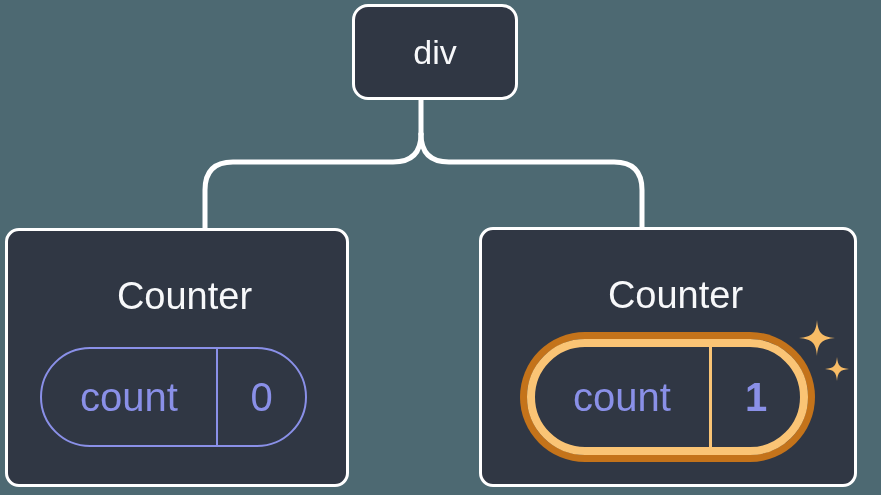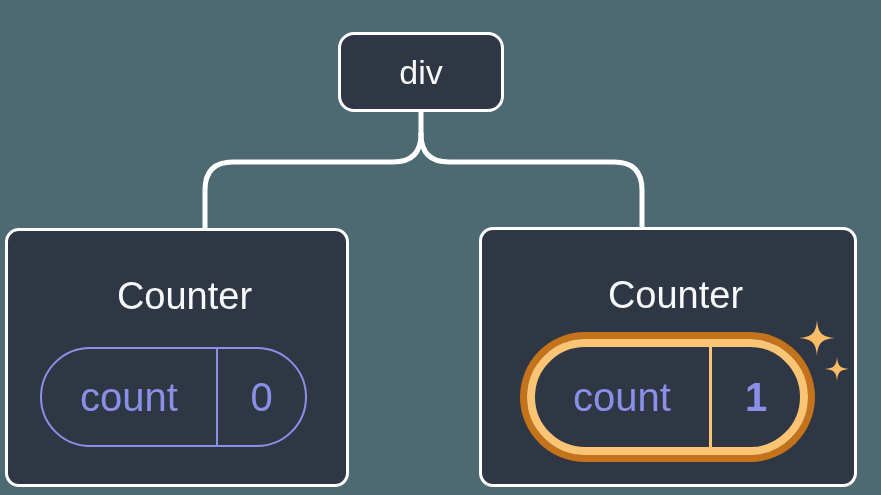--- a/index.html
+++ b/index.html
@@ -15,31 +15,30 @@
   .connector-svg {
     position: absolute;
     left: 0; top: 0;
     width: 881px; height: 495px;
     pointer-events: none;
     z-index: 1;
   }
   
   .root-node {
     position: absolute;
-    left: 338px; top: 4px;
-    width: 166px; height: 80px;
+    left: 352px; top: 4px;
+    width: 166px; height: 96px;
     box-sizing: border-box;
     background: #303744;
     border: 3px solid #FFFFFF;
     border-radius: 16px;
     display: flex;
     align-items: center;
     justify-content: center;
     z-index: 2;
-    margin-top: 28px;
   }
   .root-label {
     color: #F7F8FA;
     font-size: 34px;
     line-height: 1;
   }
   
   .card {
     position: absolute;
     box-sizing: border-box;

